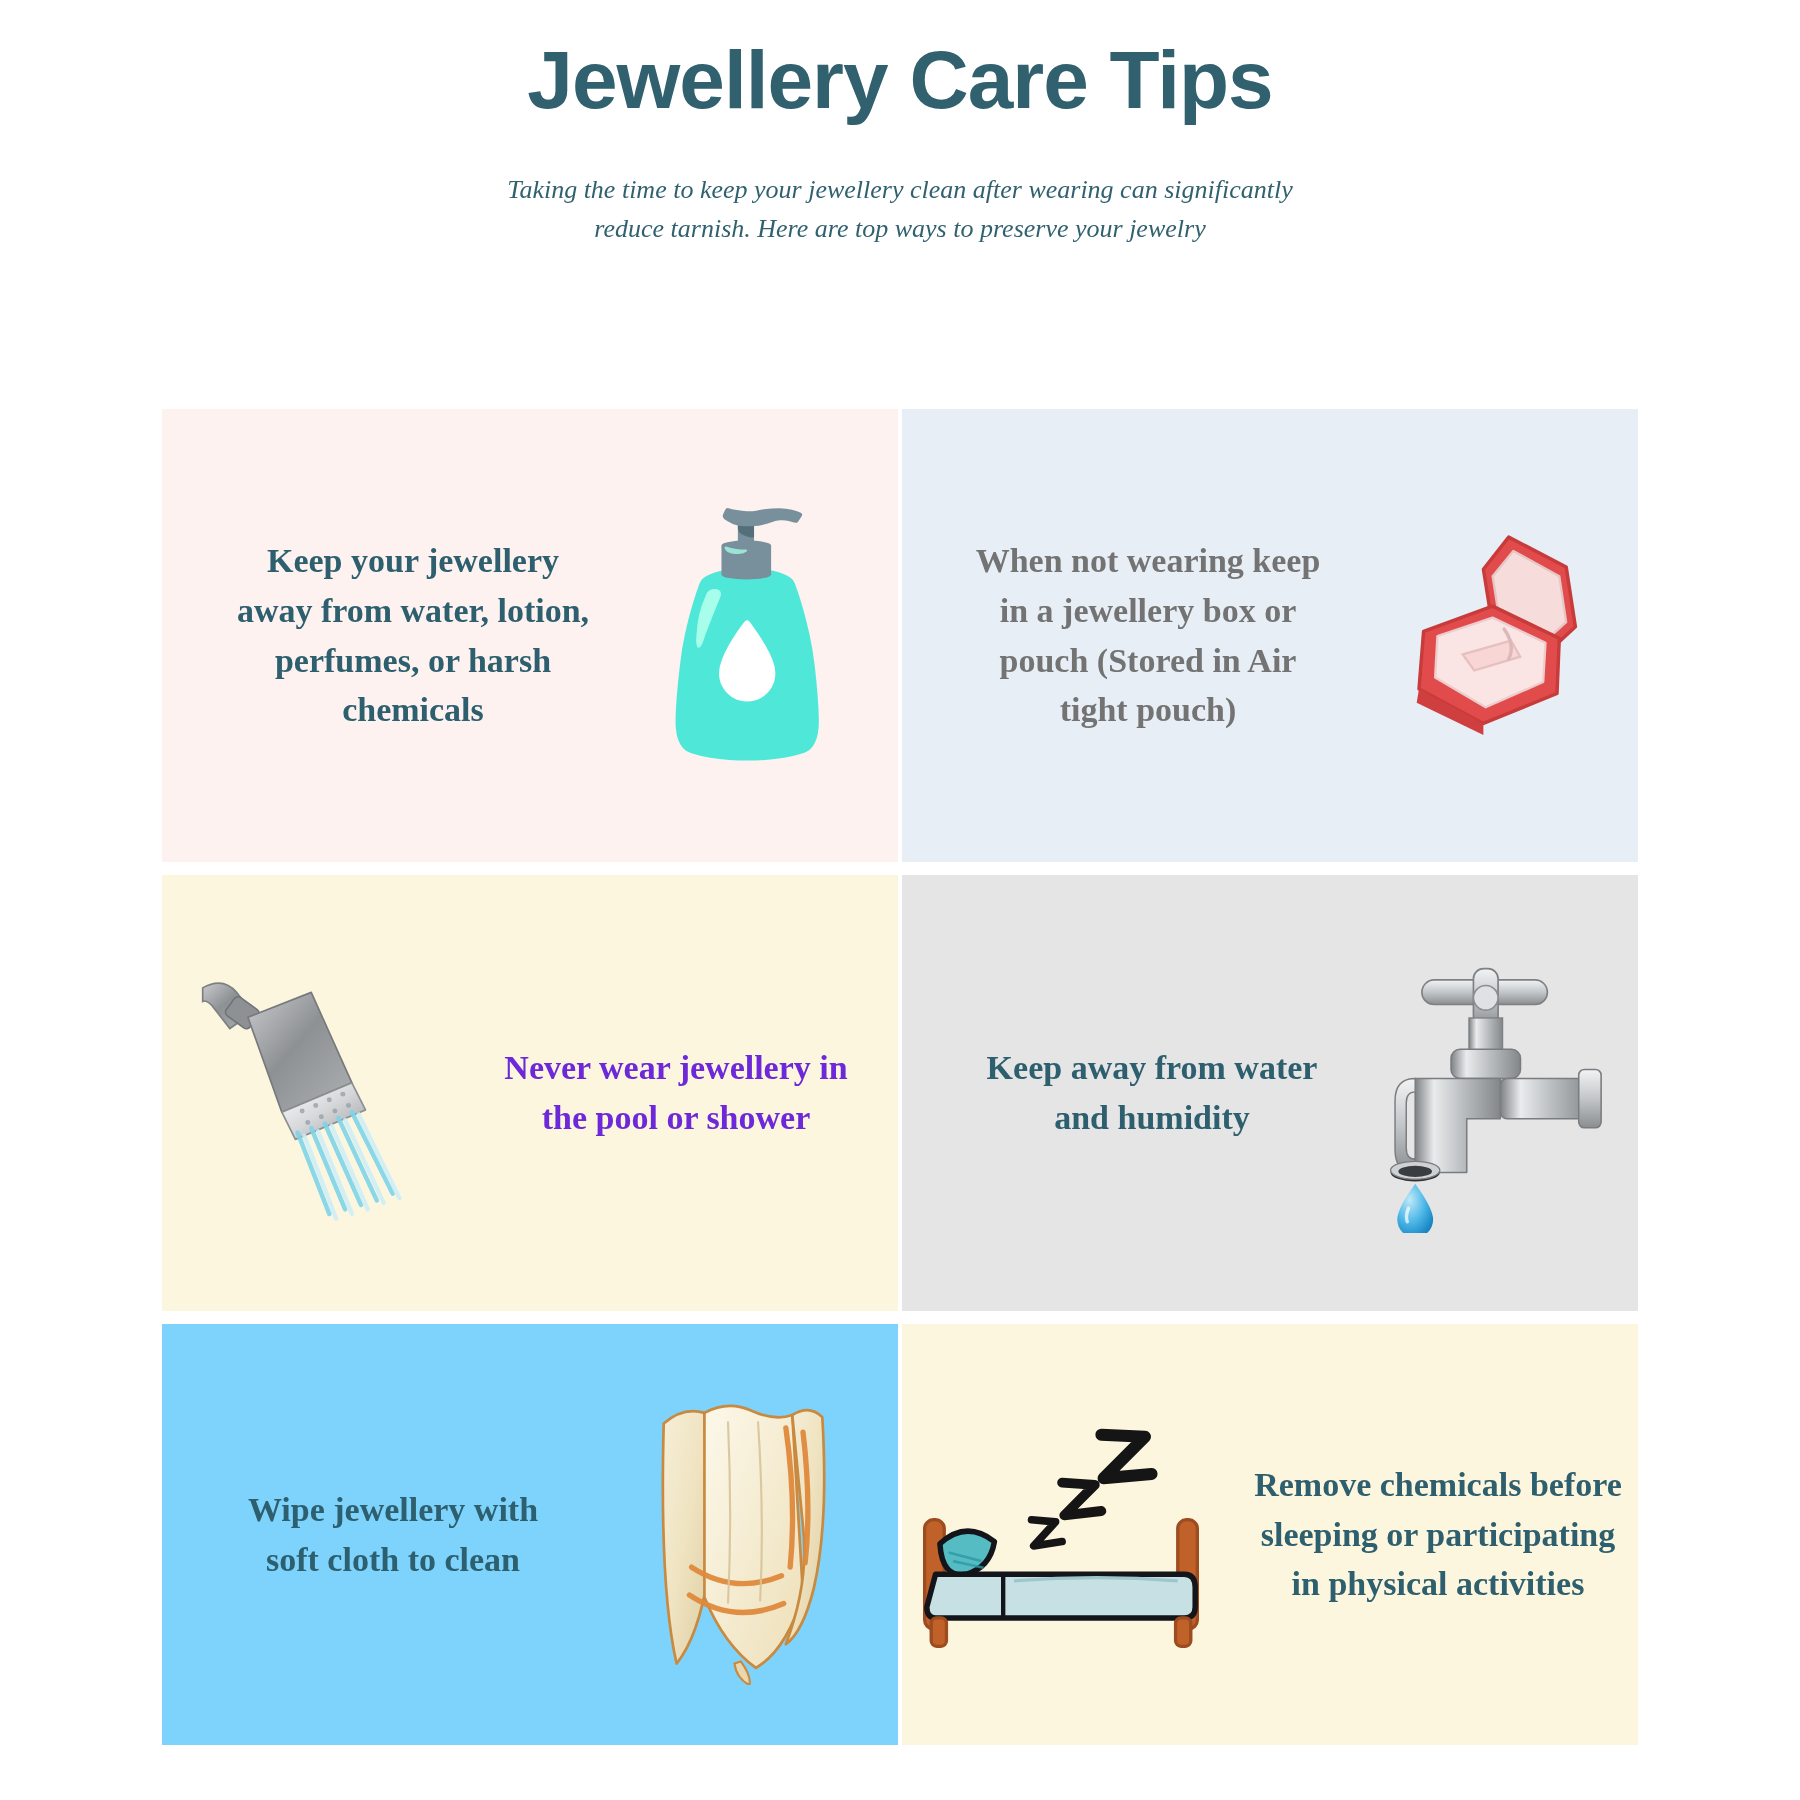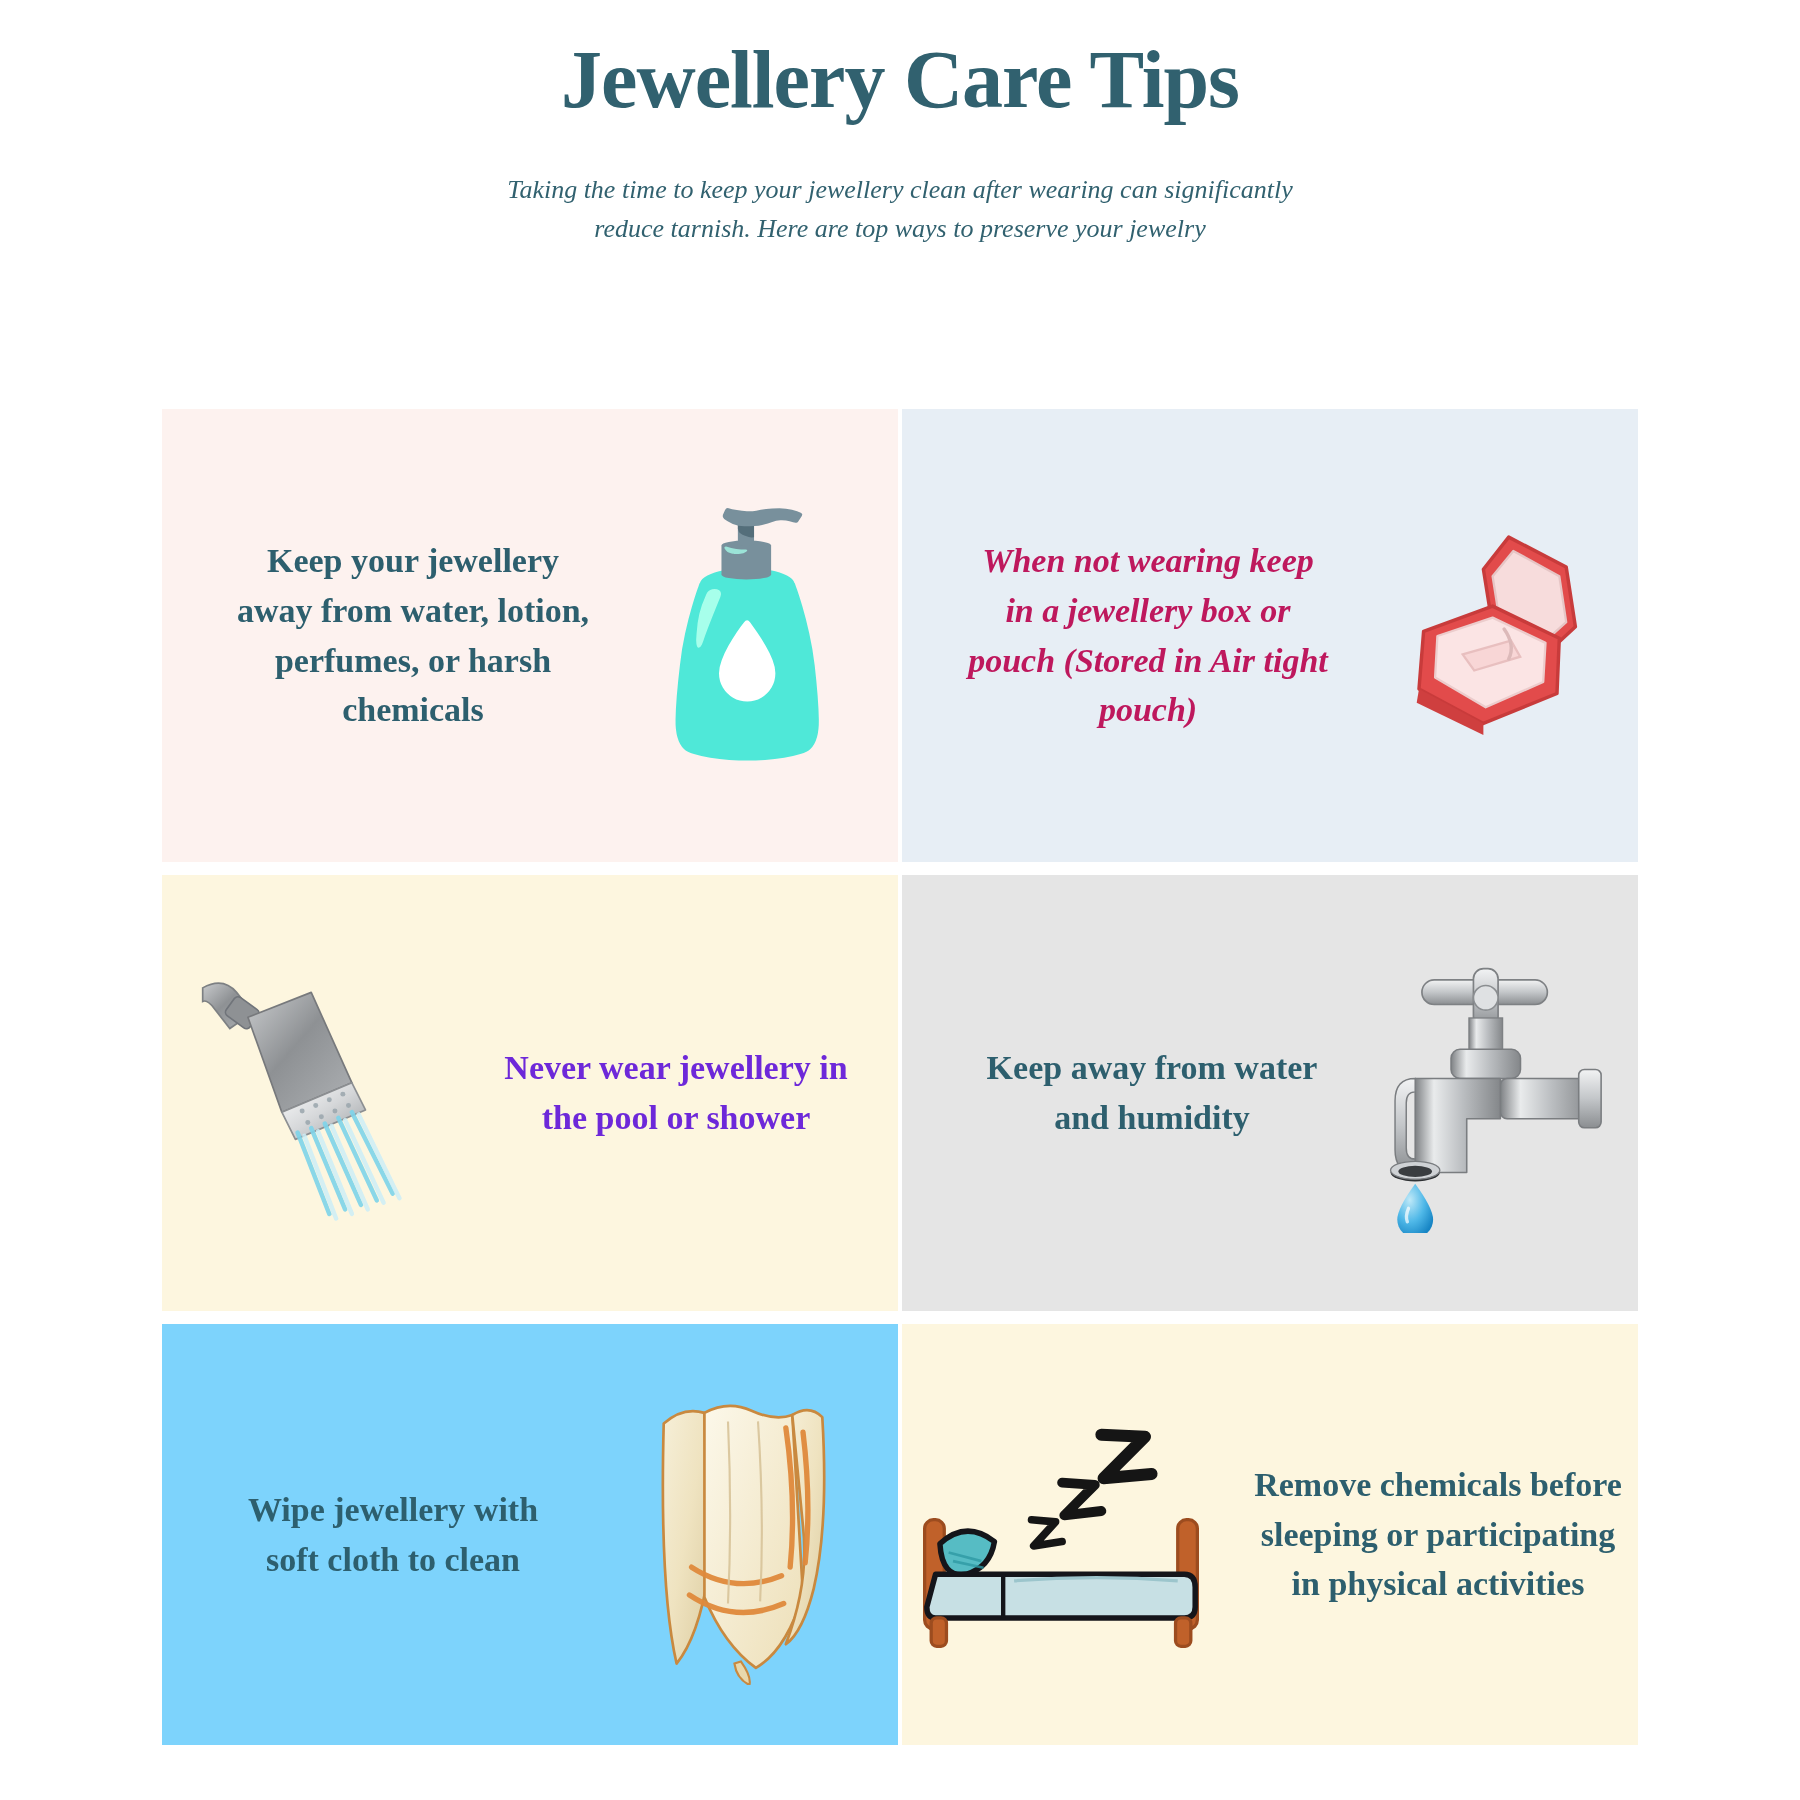--- a/index.html
+++ b/index.html
@@ -23,21 +23,21 @@
   .header {
     position: absolute;
     top: 0;
     left: 0;
     width: 1800px;
     padding-top: 34px;
     text-align: center;
   }
 
   .page-title {
-    font-family: Liberation Serif, serif;
+    font-family: Liberation Sans, sans-serif;
     font-weight: 700;
     font-size: 82px;
     line-height: 1.12;
     letter-spacing: -1px;
     color: #31616f;
   }
 
   .page-subtitle {
     margin: 44px auto 0 auto;
     width: 800px;
@@ -136,21 +136,21 @@
 
     <div class="card c1 text-left" style="background: rgb(253, 242, 239);">
       <div class="card-text" style="color: rgb(45, 95, 110);">Keep your jewellery away from water, lotion, perfumes, or harsh chemicals</div>
       <div class="card-figure">
         <span class="emoji">🧴</span>
         <svg class="figure-shadow" viewBox="0 0 300 453"></svg>
       </div>
     </div>
 
     <div class="card c2 text-left" style="background: rgb(231, 238, 245);">
-      <div class="card-text" style="color: #be185d; font-style: italic;">When not wearing keep in a jewellery box or pouch (Stored in Air tight pouch)</div>
+      <div class="card-text" style="color: #737373;">When not wearing keep in a jewellery box or pouch (Stored in Air tight pouch)</div>
       <div class="card-figure">
         <svg viewBox="0 0 200 200" width="230" height="230">
 
           <g>
 
             <polygon points="118,14 168,40 176,92 150,116 104,92 96,42" fill="#e24b4b" stroke="#c83b3b" stroke-width="3" stroke-linejoin="round"></polygon>
             <polygon points="122,26 162,48 168,88 148,106 110,86 104,48" fill="#f7dcdc" stroke="#e6c5c5" stroke-width="2" stroke-linejoin="round"></polygon>
 
             <polygon points="44,96 104,74 162,102 160,150 96,176 40,146" fill="#e24b4b" stroke="#c83b3b" stroke-width="3" stroke-linejoin="round"></polygon>
             <polygon points="56,100 104,84 150,106 148,140 98,162 54,136" fill="#fbe4e4" stroke="#eccccc" stroke-width="2" stroke-linejoin="round"></polygon>

